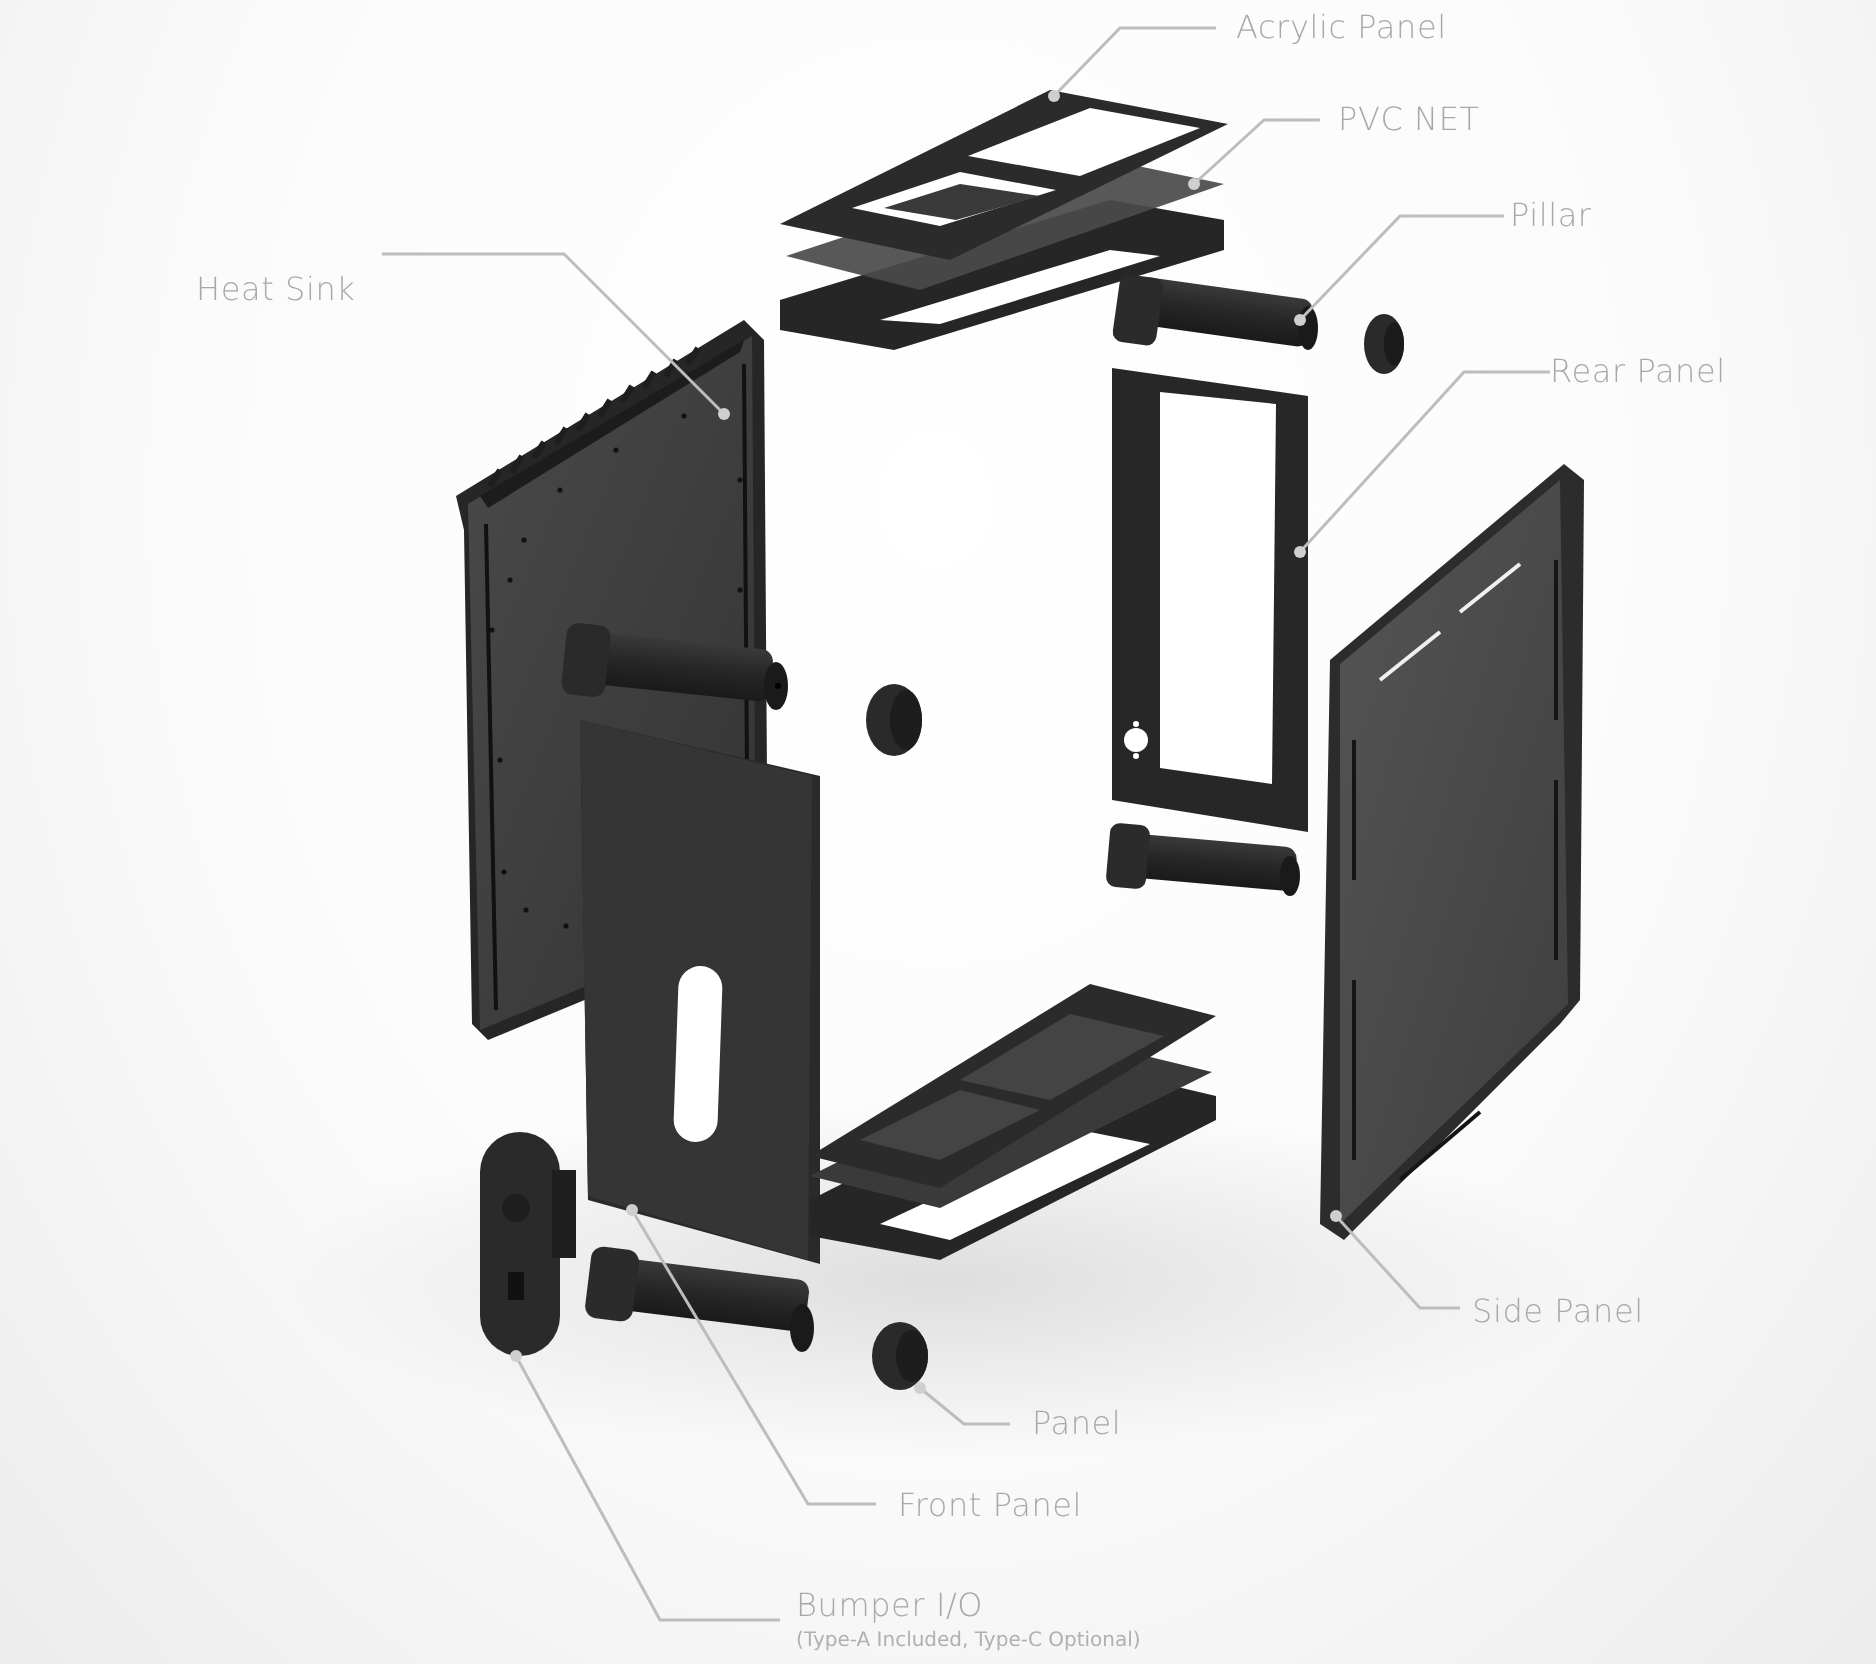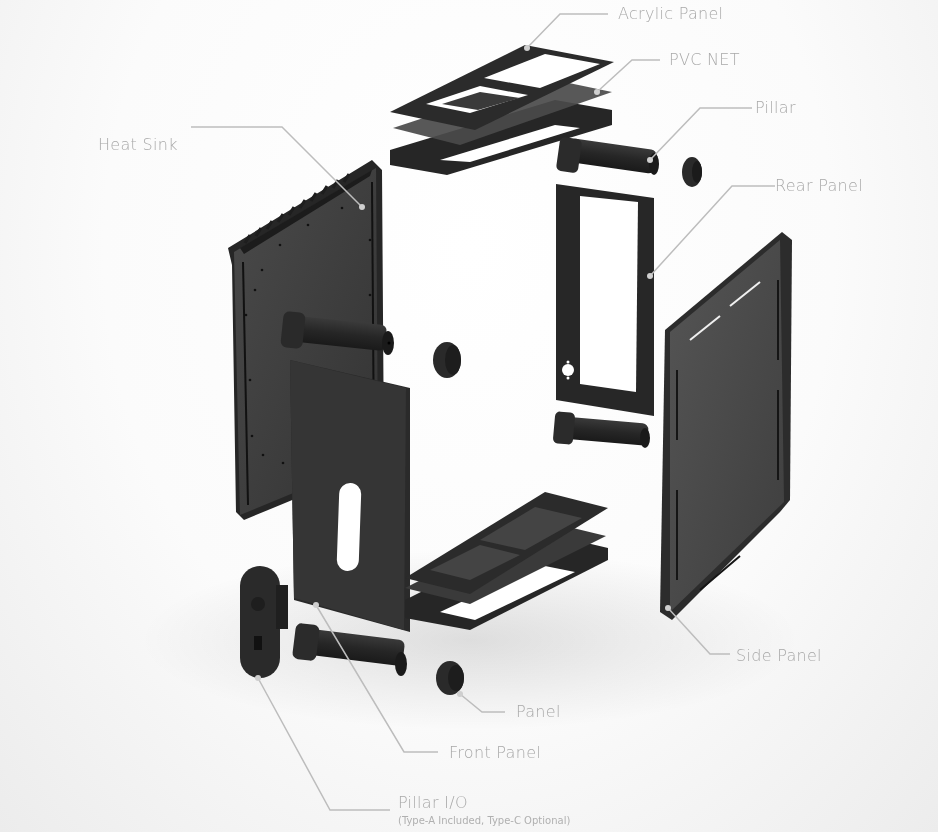--- a/index.html
+++ b/index.html
@@ -213,14 +213,14 @@
 </svg>
 
 <div class="label" style="left:618px; top:6px;">Acrylic Panel</div>
 <div class="label" style="left:669px; top:52px;">PVC NET</div>
 <div class="label" style="left:744px; top:100px;margin-left:11px;">Pillar</div>
 <div class="label" style="left:775px; top:178px;">Rear Panel</div>
 <div class="label" style="left:98px; top:137px;">Heat Sink</div>
 <div class="label" style="left:736px; top:648px;">Side Panel</div>
 <div class="label" style="left:516px; top:704px;">Panel</div>
 <div class="label" style="left:449px; top:745px;text-align:right;">Front Panel</div>
-<div class="label" style="left:398px; top:795px;">Pillar I/O</div>
+<div class="label" style="left:398px; top:795px;">Bumper I/O</div>
 <div class="sublabel" style="left:398px; top:816px;">(Type-A Included, Type-C Optional)</div>
 
 </body></html>

